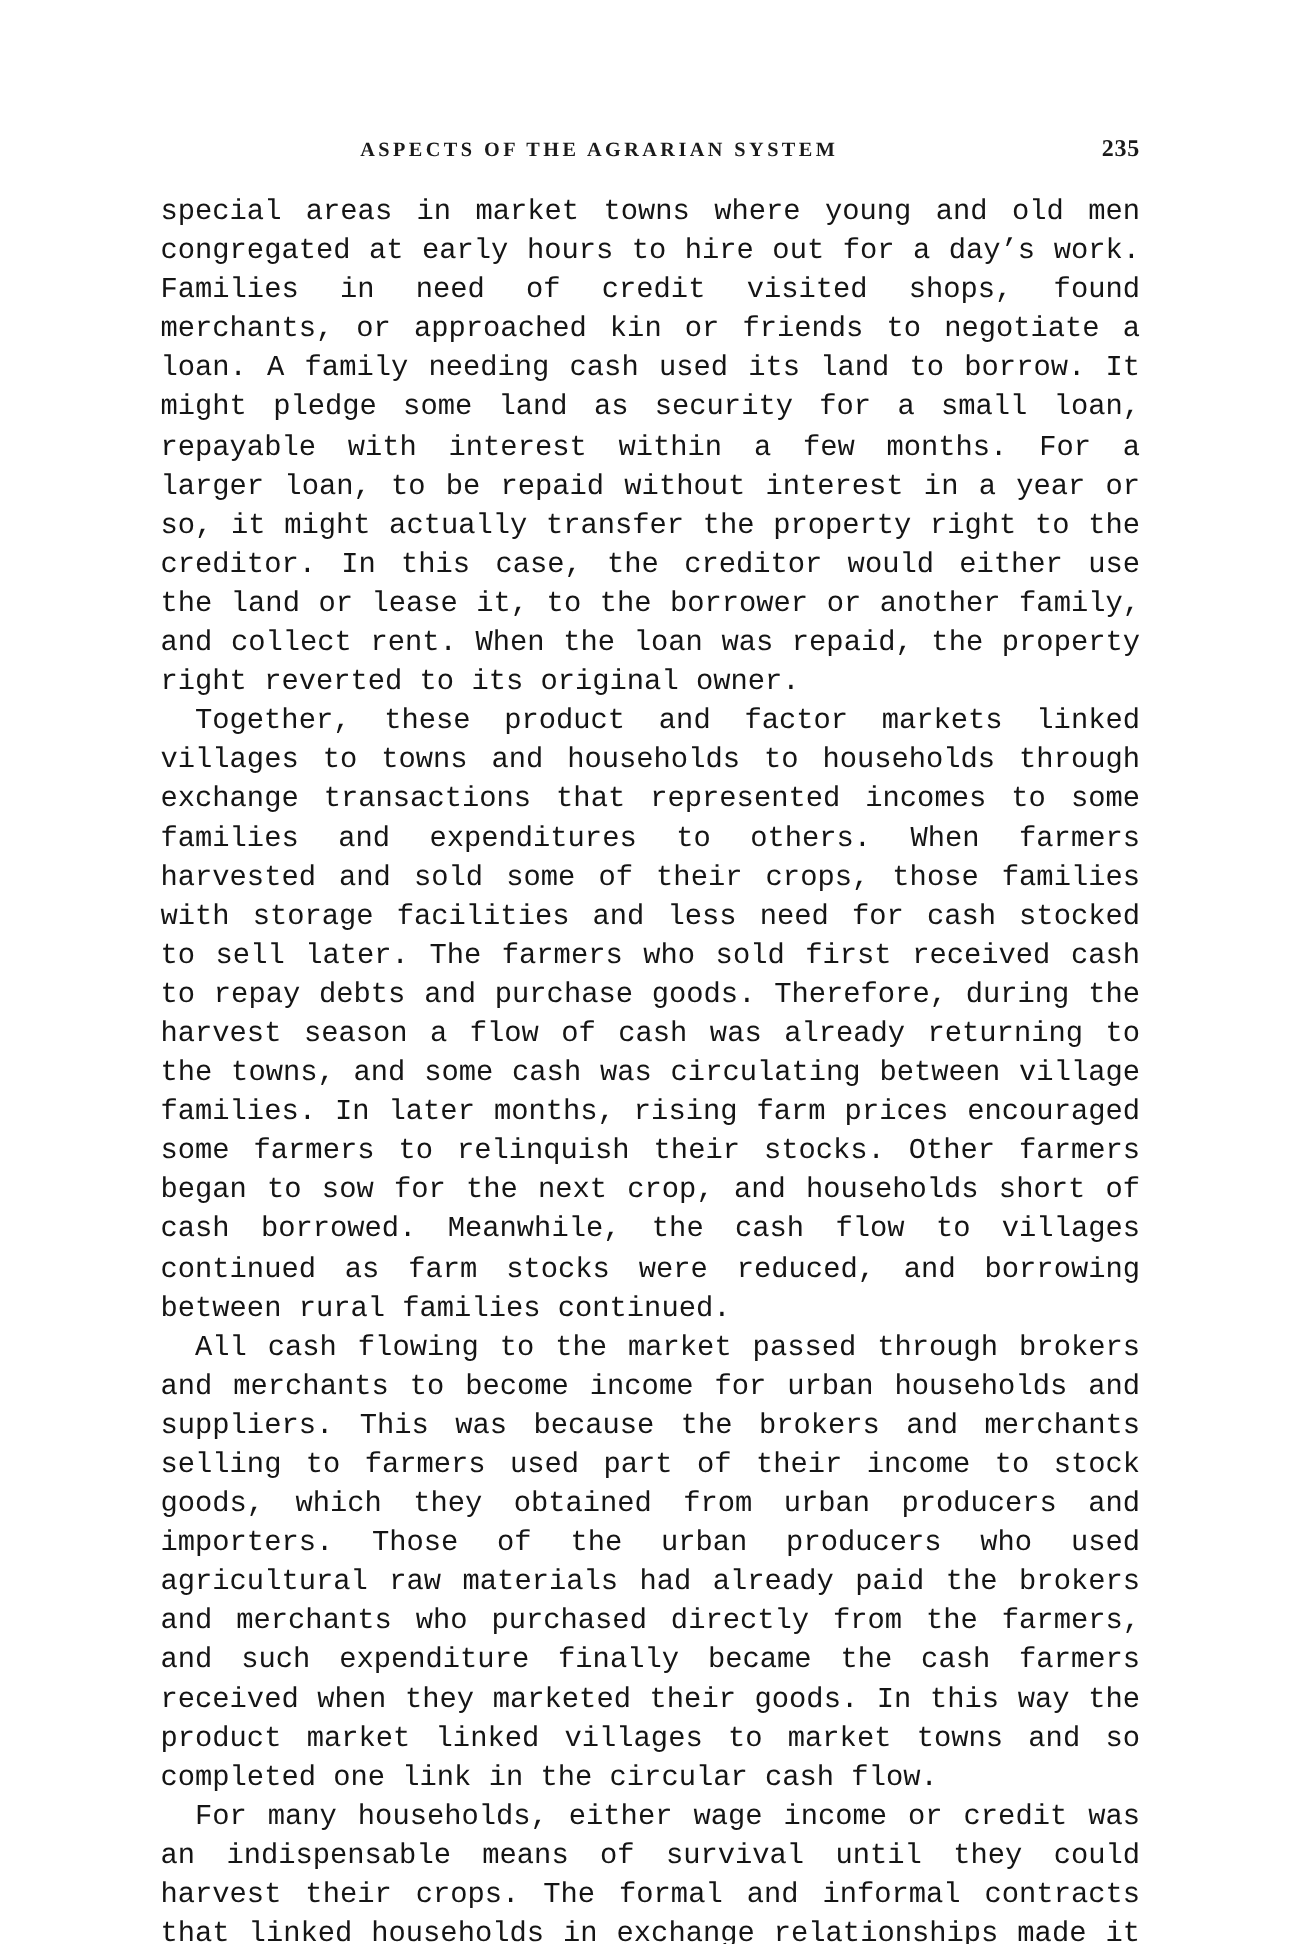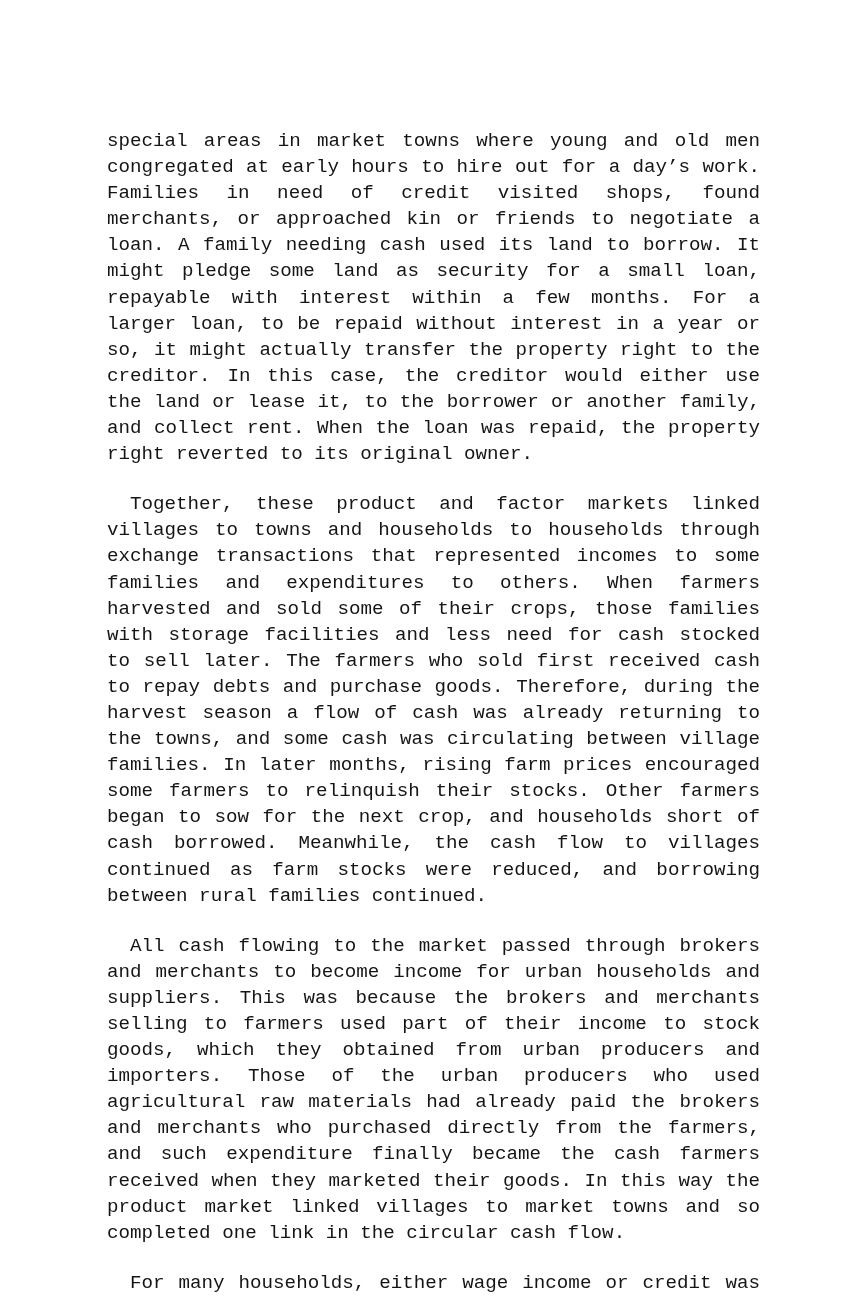--- a/index.html
+++ b/index.html
@@ -58,28 +58,31 @@
       line-height: 26.1px;
       text-align: justify;
       hyphens: none;
       font-family: Liberation Mono, monospace;
     }
     .body-text p {
       margin: 0;
     }
     .body-text p.indent {
       text-indent: 23px;
-      margin-top: 24px;
     }
   </style>
 </head>
 <body>
 
 <div class="page">
 
+  <div class="running-head">
+    <div class="running-title">ASPECTS OF THE AGRARIAN SYSTEM</div>
+    <div class="page-number">235</div>
+  </div>
 
   <div class="body-text">
     <p>special areas in market towns where young and old men congregated at early hours to hire out for a day’s work. Families in need of credit visited shops, found merchants, or approached kin or friends to negotiate a loan. A family needing cash used its land to borrow. It might pledge some land as security for a small loan, repayable with interest within a few months. For a larger loan, to be repaid without interest in a year or so, it might actually transfer the property right to the creditor. In this case, the creditor would either use the land or lease it, to the borrower or another family, and collect rent. When the loan was repaid, the property right reverted to its original owner.</p>
     <p class="indent">Together, these product and factor markets linked villages to towns and households to households through exchange transactions that represented incomes to some families and expenditures to others. When farmers harvested and sold some of their crops, those families with storage facilities and less need for cash stocked to sell later. The farmers who sold first received cash to repay debts and purchase goods. Therefore, during the harvest season a flow of cash was already returning to the towns, and some cash was circulating between village families. In later months, rising farm prices encouraged some farmers to relinquish their stocks. Other farmers began to sow for the next crop, and households short of cash borrowed. Meanwhile, the cash flow to villages continued as farm stocks were reduced, and borrowing between rural families continued.</p>
     <p class="indent">All cash flowing to the market passed through brokers and merchants to become income for urban households and suppliers. This was because the brokers and merchants selling to farmers used part of their income to stock goods, which they obtained from urban producers and importers. Those of the urban producers who used agricultural raw materials had already paid the brokers and merchants who purchased directly from the farmers, and such expenditure finally became the cash farmers received when they marketed their goods. In this way the product market linked villages to market towns and so completed one link in the circular cash flow.</p>
     <p class="indent">For many households, either wage income or credit was an indispensable means of survival until they could harvest their crops. The formal and informal contracts that linked households in exchange relationships made it possible for farmers to share scarce resources and, to some extent, minimize the risks and uncertainties of economic activities. These transactions between households in the factor market completed the final link in the circular flow.</p>
   </div>
 
 </div>
 

